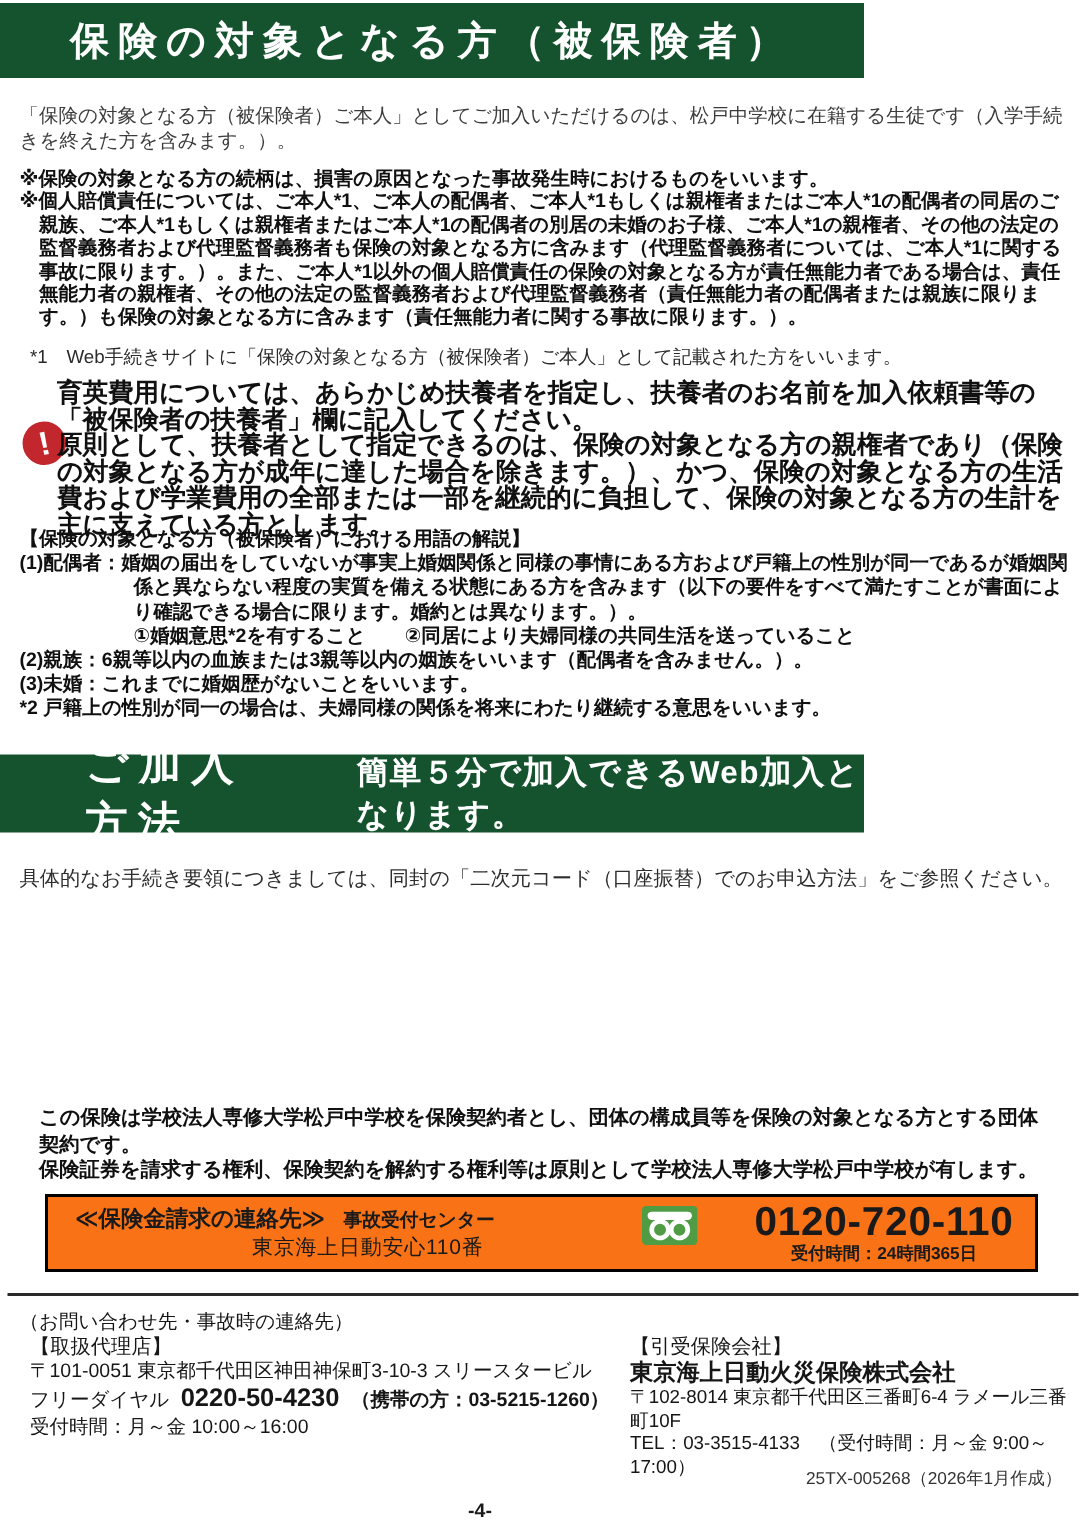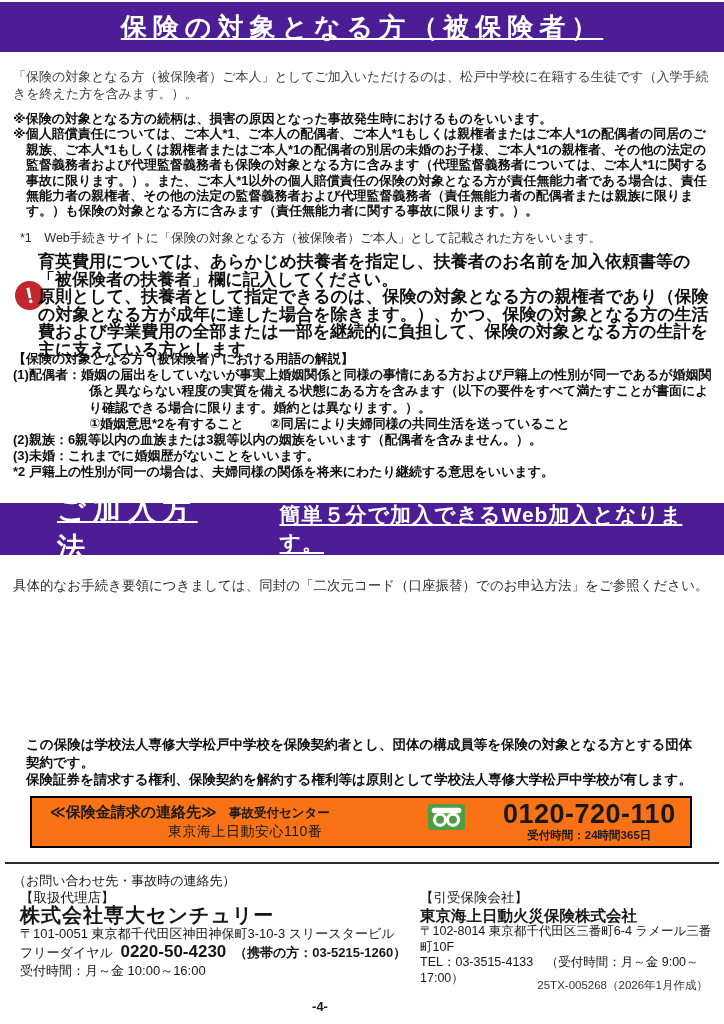--- a/index.html
+++ b/index.html
@@ -3,21 +3,21 @@
 <meta charset="utf-8">
 <style>
   html,body{margin:0;padding:0;background:#888;}
   .page{
     position:relative;width:724px;height:1024px;margin:0 auto;
     background:#ffffff;overflow:hidden;
     font-family:"Liberation Sans","DejaVu Sans",sans-serif;
     color:#1a1a1a;
   }
   
-  .banner{position:absolute;left:0;width:724px;background:#4c1d95;color:#fff;display:flex;align-items:center;text-decoration:underline;}
+  .banner{position:absolute;left:0;width:576px;background:#14532d;color:#fff;display:flex;align-items:center;}
   .banner1{top:2px;height:50px;justify-content:center;}
   .banner1 .t{font-size:26px;font-weight:700;letter-spacing:6px;}
   .banner2{top:503px;height:52px;padding-left:57px;box-sizing:border-box;}
   .banner2 .t{font-size:28px;font-weight:700;letter-spacing:7px;}
   .banner2 .s{font-size:21px;font-weight:700;margin-left:48px;letter-spacing:1px;}
   
   .blk{position:absolute;}
   .intro{top:68px;left:13px;width:700px;font-size:13px;line-height:17px;color:#3c3c3c;}
   .notes{top:111px;left:13px;width:702px;font-size:13px;line-height:15.4px;font-weight:700;color:#101010;}
   .notes p{margin:0;padding-left:13px;text-indent:-13px;}
@@ -130,21 +130,20 @@
       </div>
     </div>
   </div>
 
   <div class="separator"></div>
 
   <div class="blk contact-heading">（お問い合わせ先・事故時の連絡先）</div>
 
   <div class="blk agency">
     <div class="label">【取扱代理店】</div>
-    <div class="name">株式会社専大センチュリー</div>
     <div class="addr">〒101-0051 東京都千代田区神田神保町3-10-3 スリースタービル</div>
     <div class="phone-line">
       <span>フリーダイヤル</span>
       <span class="phone-num">0220-50-4230</span>
       <span class="phone-mobile">（携帯の方：03-5215-1260）</span>
     </div>
     <div>受付時間：月～金 10:00～16:00</div>
   </div>
 
   <div class="blk insurer">

